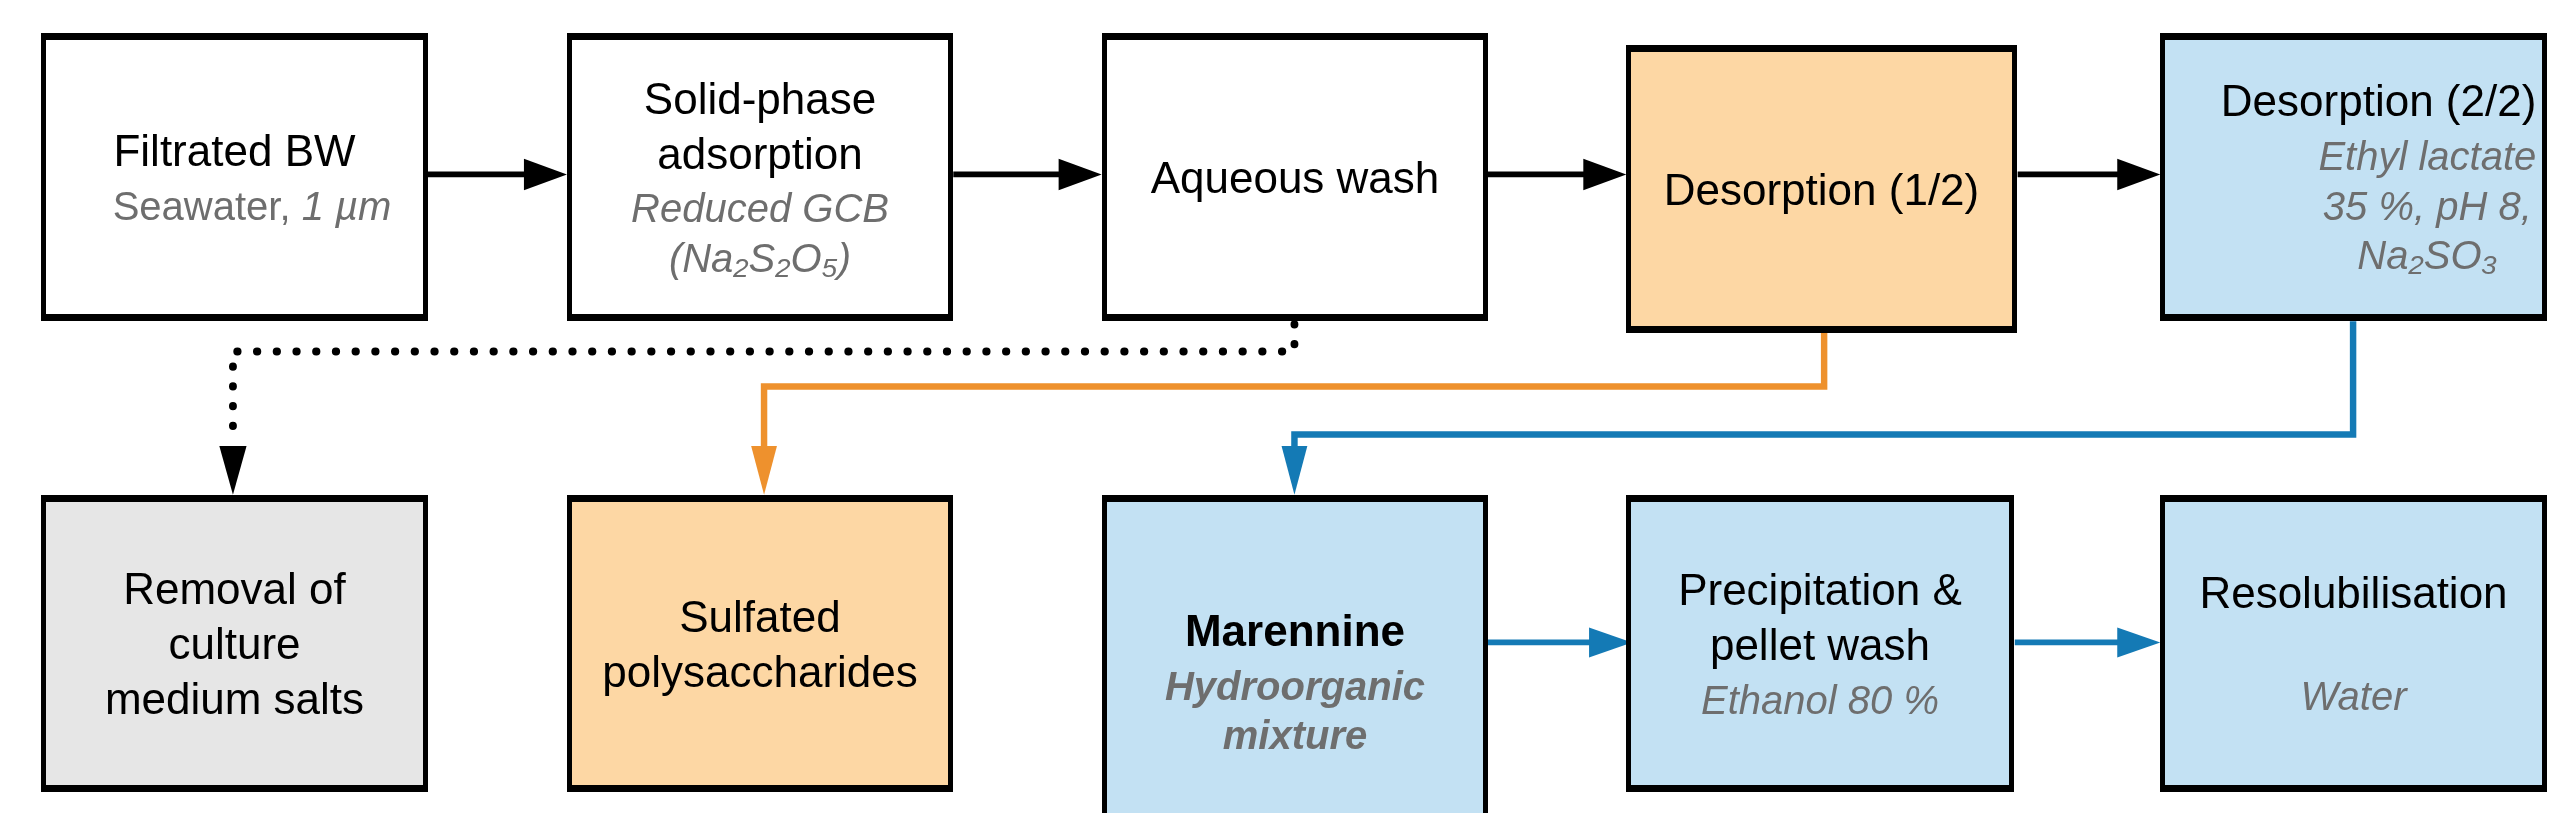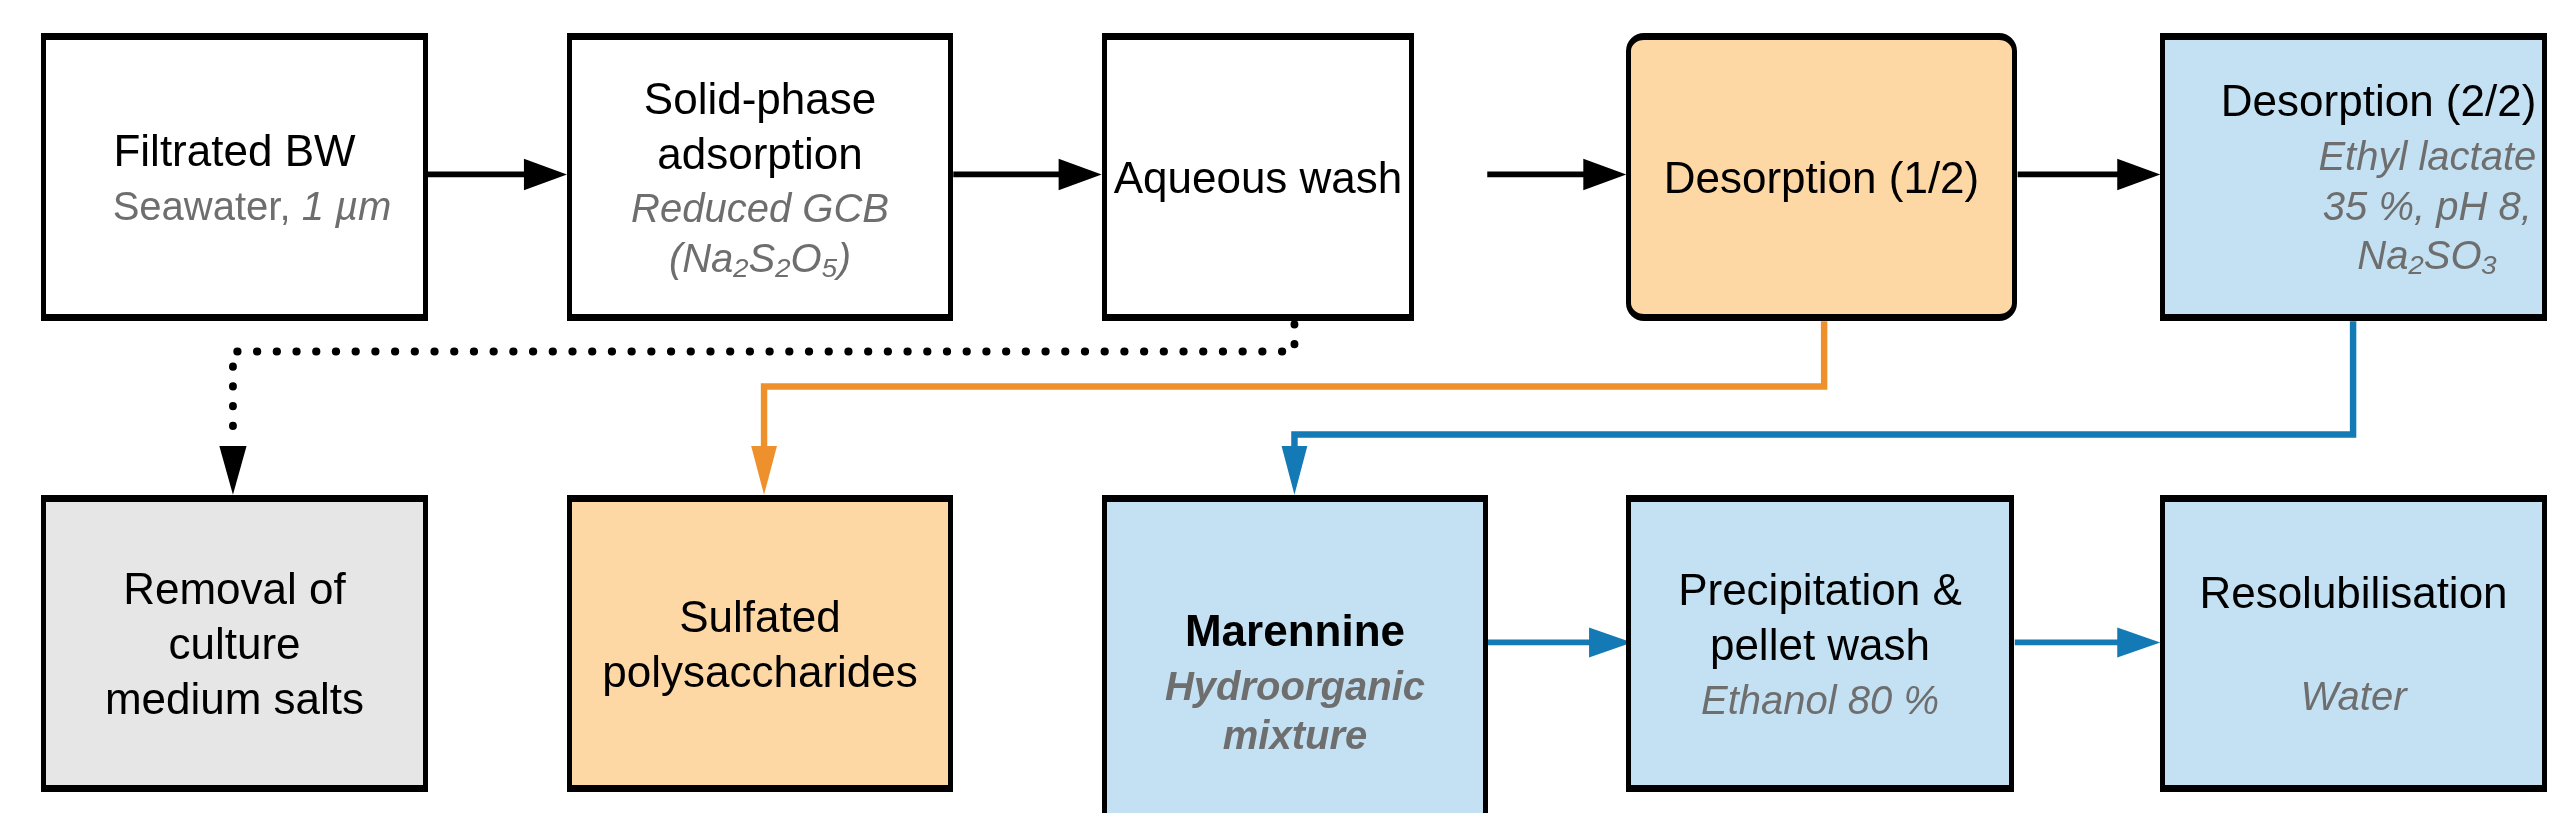--- a/index.html
+++ b/index.html
@@ -32,22 +32,22 @@
   }
   .subtitle{
     font-size:40px;line-height:1.24;color:#6e6e6e;
     font-style:italic;white-space:pre-line;margin-top:3.6px;
   }
   .subtitle:empty{display:none;}
   .roman{font-style:normal;margin-left:35px;}
   
   .t1{left:41px;top:33px;width:387px;height:288px;justify-content:center;}
   .t2{left:567px;top:33px;width:386px;height:288px;}
-  .t3{left:1102px;top:33px;width:312px;height:288px;}
-  .t4{left:1626px;top:33px;width:391px;height:288px;border-radius:18px;}
+  .t3{left:1102px;top:33px;width:386px;height:288px;}
+  .t4{left:1626px;top:45px;width:391px;height:288px;}
   .t5{left:2160px;top:33px;width:387px;height:288px;align-items:flex-end;}
   
   .b1{left:41px;top:495px;width:387px;height:297px;}
   .b2{left:567px;top:495px;width:386px;height:297px;}
   .b3{left:1102px;top:495px;width:386px;height:374px;font-weight:bold;}
   .b4{left:1626px;top:495px;width:388px;height:297px;}
   .b5{left:2160px;top:495px;width:387px;height:297px;gap:48px;}
 </style>
 </head>
 <body>

